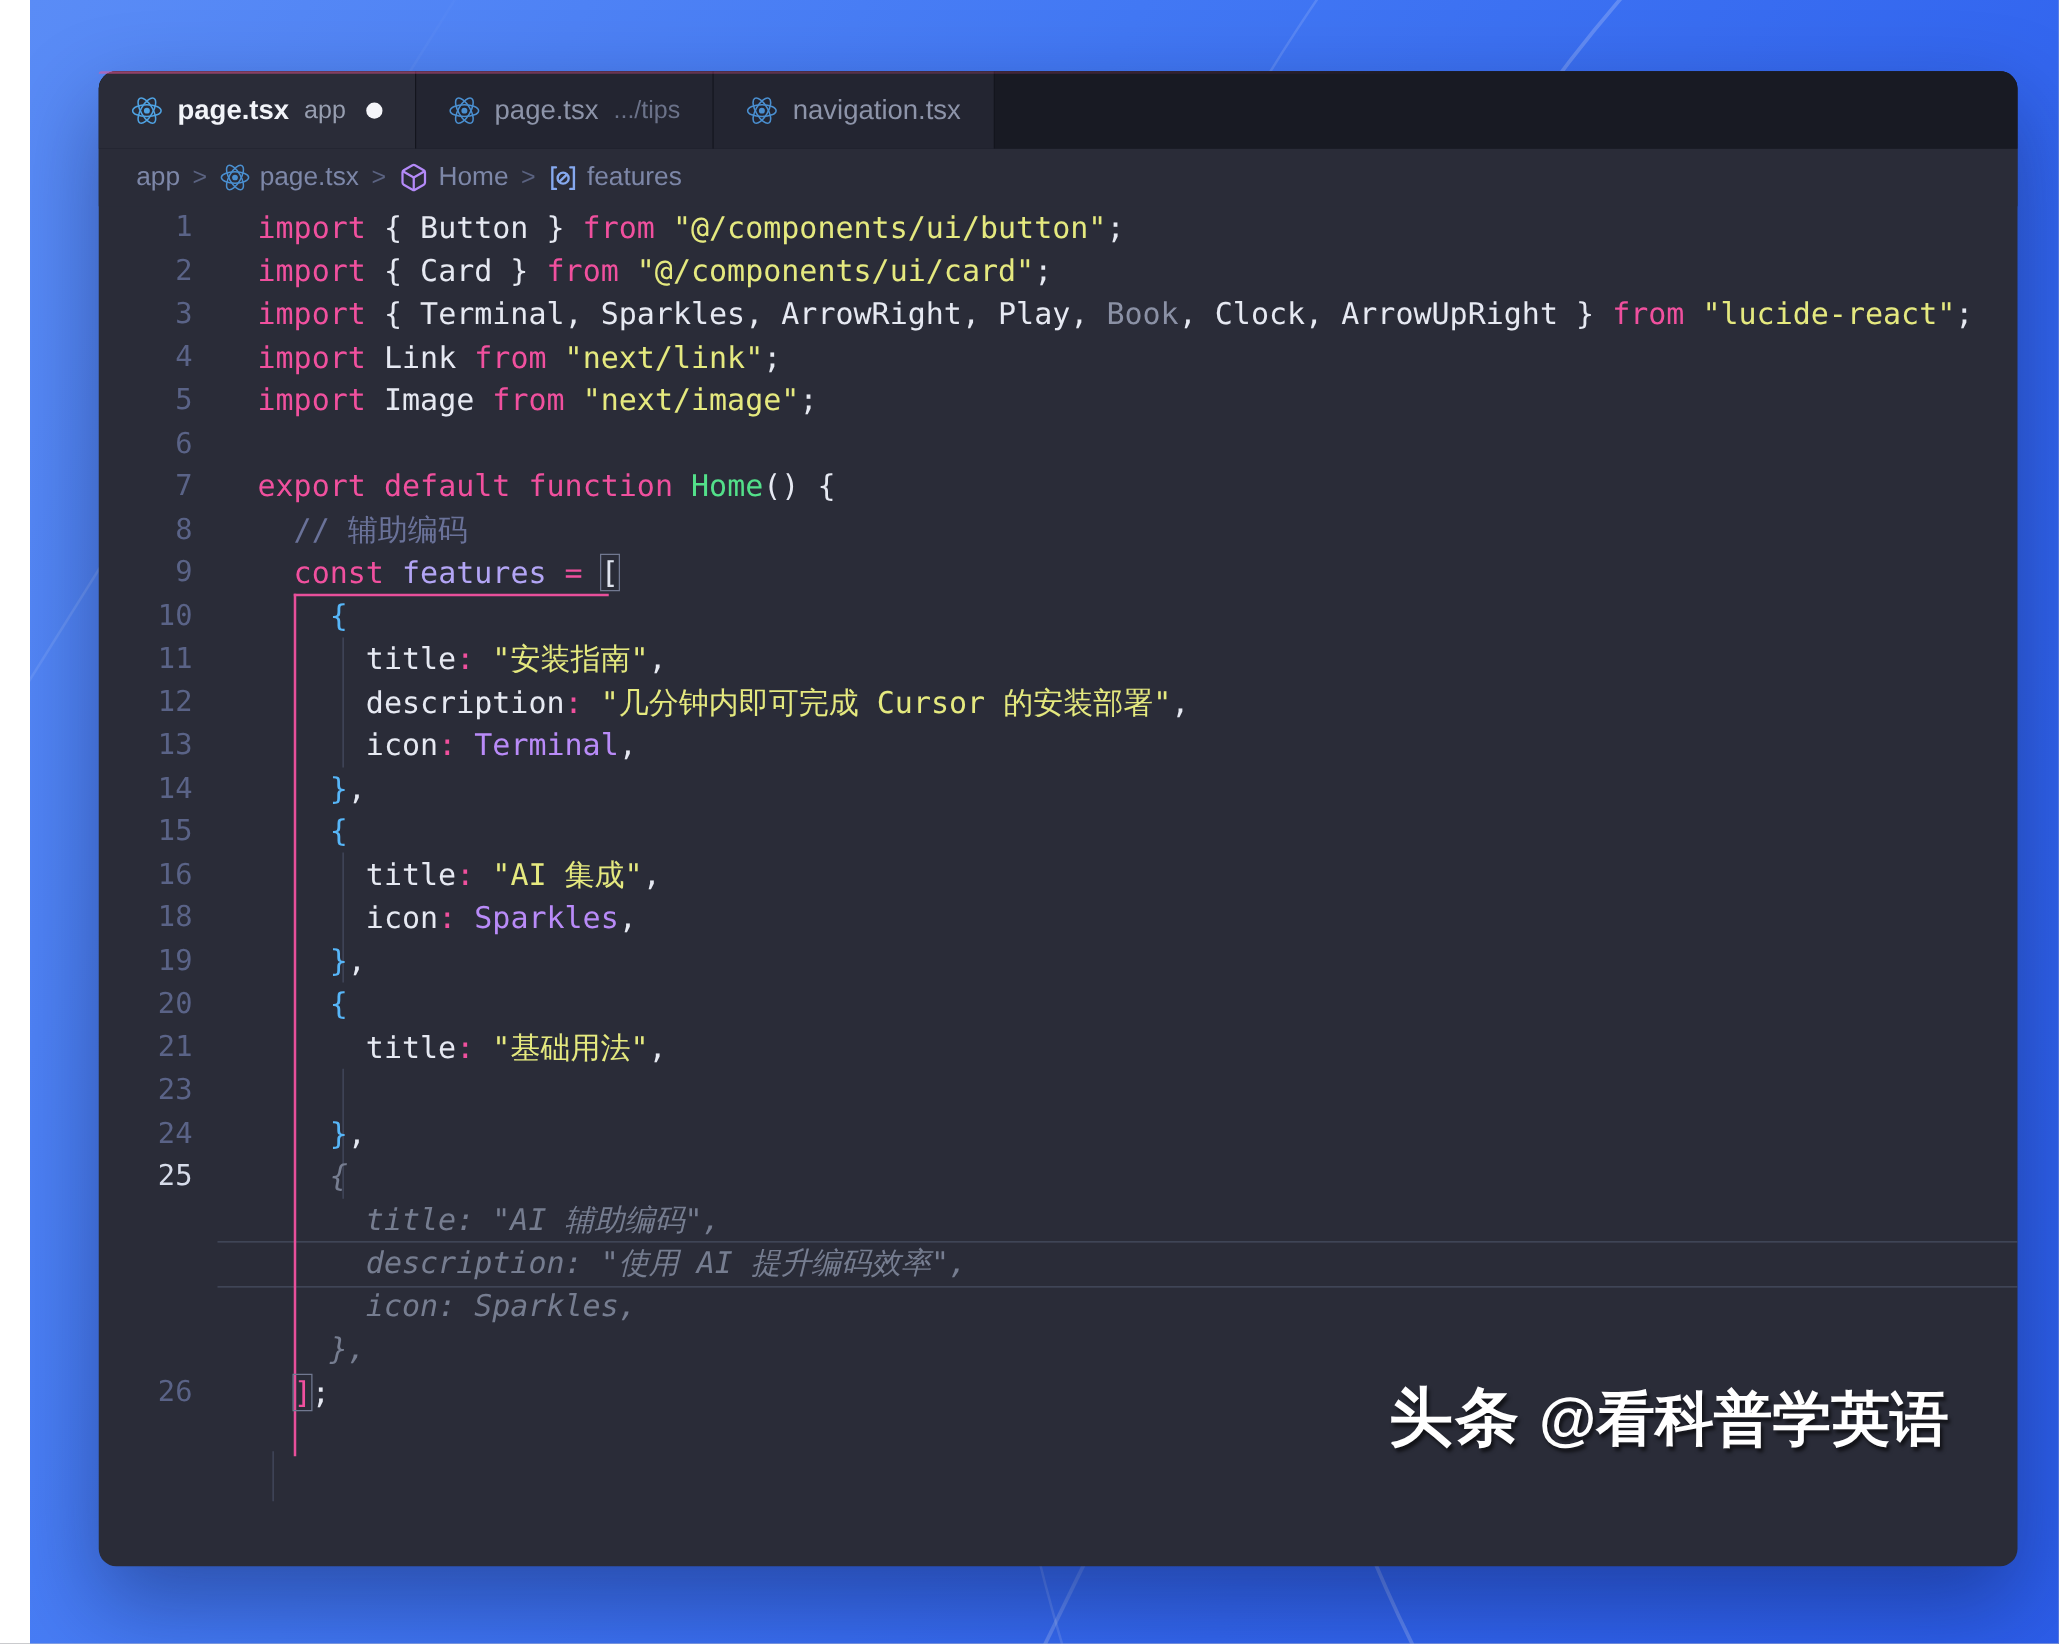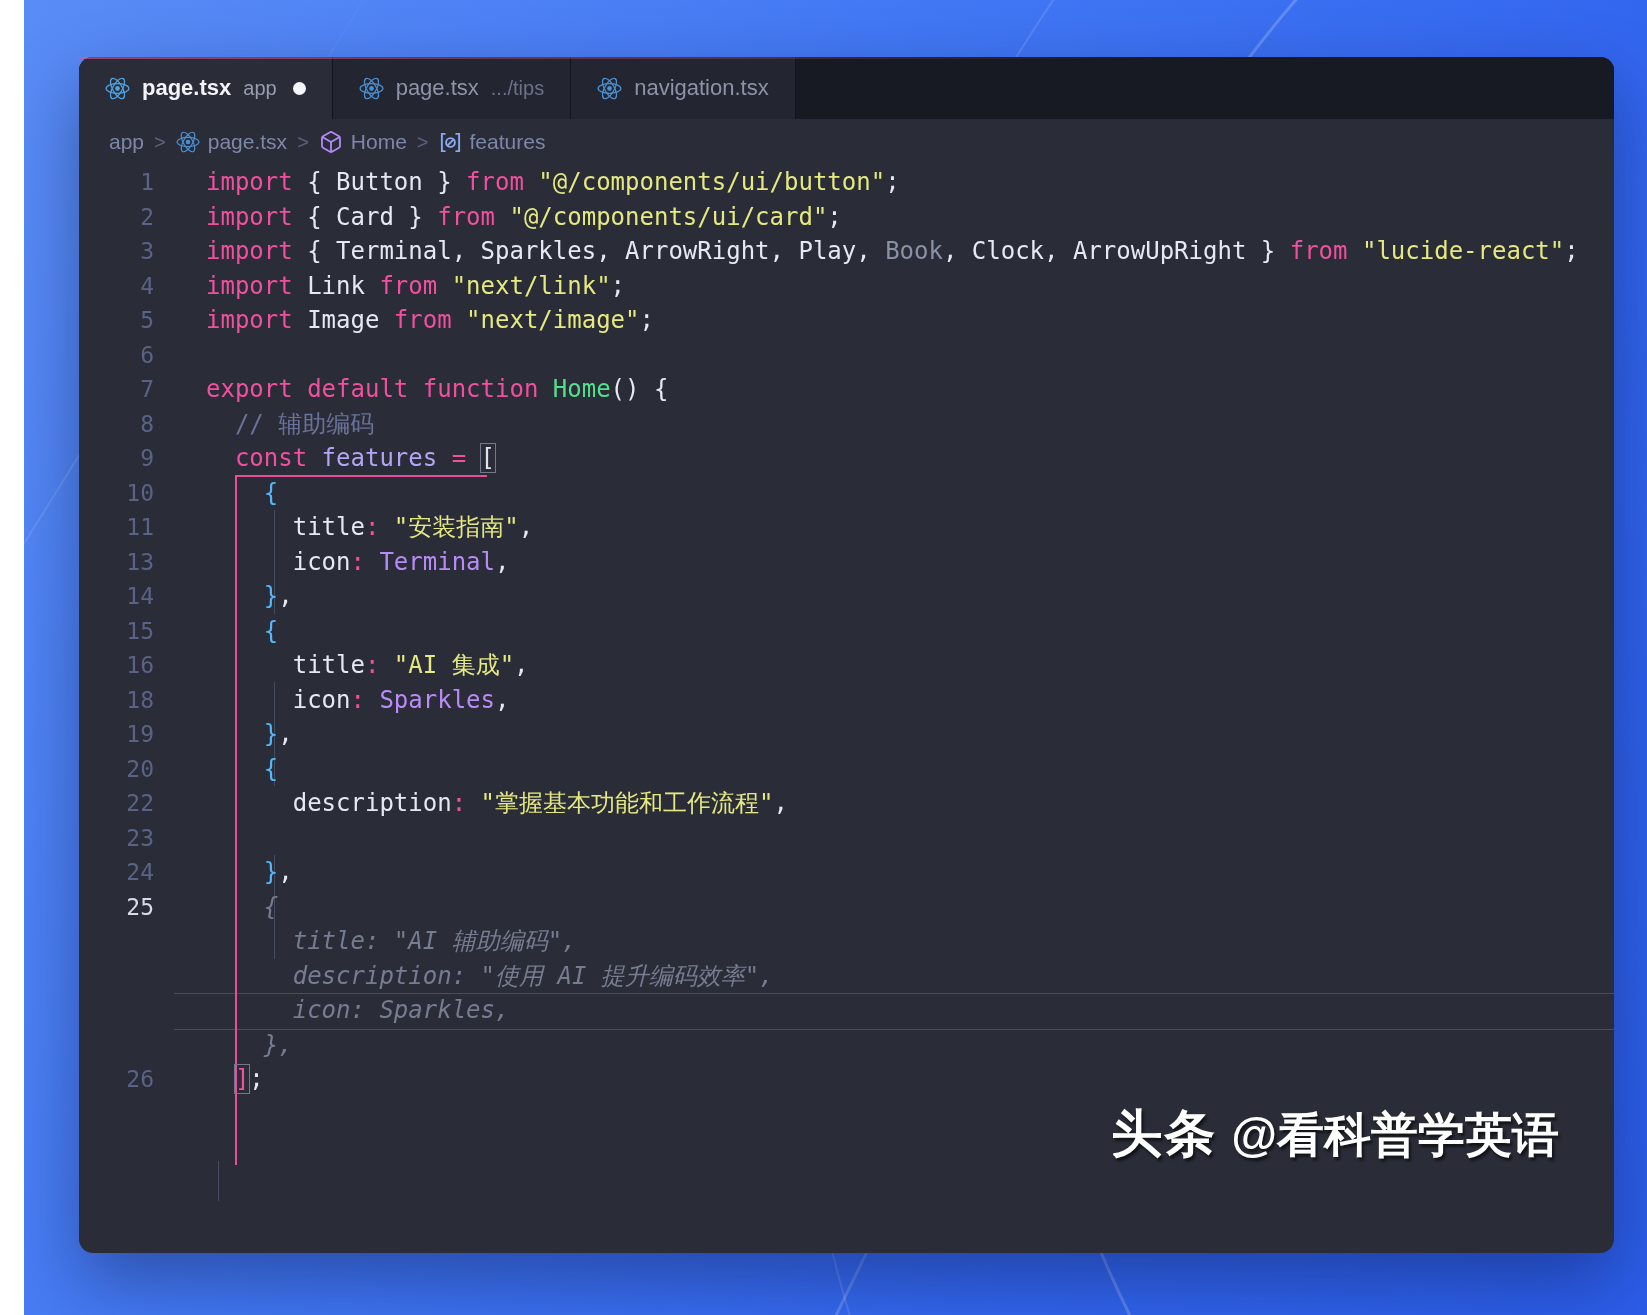--- a/index.html
+++ b/index.html
@@ -194,28 +194,29 @@
           <div class="row"><span class="gutter">2</span><span class="lc"><span class="k">import</span><span class="w"> { Card } </span><span class="k">from</span><span class="s"> "@/components/ui/card"</span><span class="w">;</span></span></div>
           <div class="row"><span class="gutter">3</span><span class="lc"><span class="k">import</span><span class="w"> { Terminal, Sparkles, ArrowRight, Play, </span><span class="dim">Book</span><span class="w">, Clock, ArrowUpRight } </span><span class="k">from</span><span class="s"> "lucide-react"</span><span class="w">;</span></span></div>
           <div class="row"><span class="gutter">4</span><span class="lc"><span class="k">import</span><span class="w"> Link </span><span class="k">from</span><span class="s"> "next/link"</span><span class="w">;</span></span></div>
           <div class="row"><span class="gutter">5</span><span class="lc"><span class="k">import</span><span class="w"> Image </span><span class="k">from</span><span class="s"> "next/image"</span><span class="w">;</span></span></div>
           <div class="row"><span class="gutter">6</span><span class="lc"></span></div>
           <div class="row"><span class="gutter">7</span><span class="lc"><span class="k">export</span><span class="w"> </span><span class="k">default</span><span class="w"> </span><span class="k">function</span><span class="g"> Home</span><span class="w">() {</span></span></div>
           <div class="row"><span class="gutter">8</span><span class="lc"><span class="c">  // 辅助编码</span></span></div>
           <div class="row"><span class="gutter">9</span><span class="lc"><span class="k">  const</span><span class="v"> features</span><span class="k"> =</span><span class="w"> </span><span class="wb">[</span></span></div>
           <div class="row"><span class="gutter">10</span><span class="lc"><span class="cy">    {</span></span></div>
           <div class="row"><span class="gutter">11</span><span class="lc"><span class="w">      title</span><span class="k">:</span><span class="s"> "安装指南"</span><span class="w">,</span></span></div>
+          <div class="row"><span class="gutter">12</span><span class="lc"><span class="w">      description</span><span class="k">:</span><span class="s"> "几分钟内即可完成 Cursor 的安装部署"</span><span class="w">,</span></span></div>
           <div class="row"><span class="gutter">13</span><span class="lc"><span class="w">      icon</span><span class="k">:</span><span class="p"> Terminal</span><span class="w">,</span></span></div>
           <div class="row"><span class="gutter">14</span><span class="lc"><span class="cy">    }</span><span class="w">,</span></span></div>
           <div class="row"><span class="gutter">15</span><span class="lc"><span class="cy">    {</span></span></div>
           <div class="row"><span class="gutter">16</span><span class="lc"><span class="w">      title</span><span class="k">:</span><span class="s"> "AI 集成"</span><span class="w">,</span></span></div>
           <div class="row"><span class="gutter">18</span><span class="lc"><span class="w">      icon</span><span class="k">:</span><span class="p"> Sparkles</span><span class="w">,</span></span></div>
           <div class="row"><span class="gutter">19</span><span class="lc"><span class="cy">    }</span><span class="w">,</span></span></div>
           <div class="row"><span class="gutter">20</span><span class="lc"><span class="cy">    {</span></span></div>
-          <div class="row"><span class="gutter">22</span><span class="lc"><span class="w">      description</span><span class="k">:</span><span class="s"> "掌握基本功能和工作流程"</span><span class="w">,</span></span></div>
+          <div class="row"><span class="gutter">21</span><span class="lc"><span class="w">      title</span><span class="k">:</span><span class="s"> "基础用法"</span><span class="w">,</span></span></div>
           <div class="row"><span class="gutter">23</span></div>
           <div class="row"><span class="gutter">24</span><span class="lc"><span class="cy">    }</span><span class="w">,</span></span></div>
           <div class="row current"><span class="gutter">25</span><span class="lc"><span class="gh">    {</span></span></div>
           <div class="row"><span class="gutter"></span><span class="lc"><span class="gh">      title: "AI 辅助编码",</span></span></div>
           <div class="row"><span class="gutter"></span><span class="lc"><span class="gh">      description: "使用 AI 提升编码效率",</span></span></div>
           <div class="row"><span class="gutter"></span><span class="lc"><span class="gh">      icon: Sparkles,</span></span></div>
           <div class="row"><span class="gutter"></span><span class="lc"><span class="gh">    },</span></span></div>
           <div class="row"><span class="gutter">26</span><span class="lc"><span class="w">  </span><span class="kb">]</span><span class="w">;</span></span></div>
         </div>
     </div>

